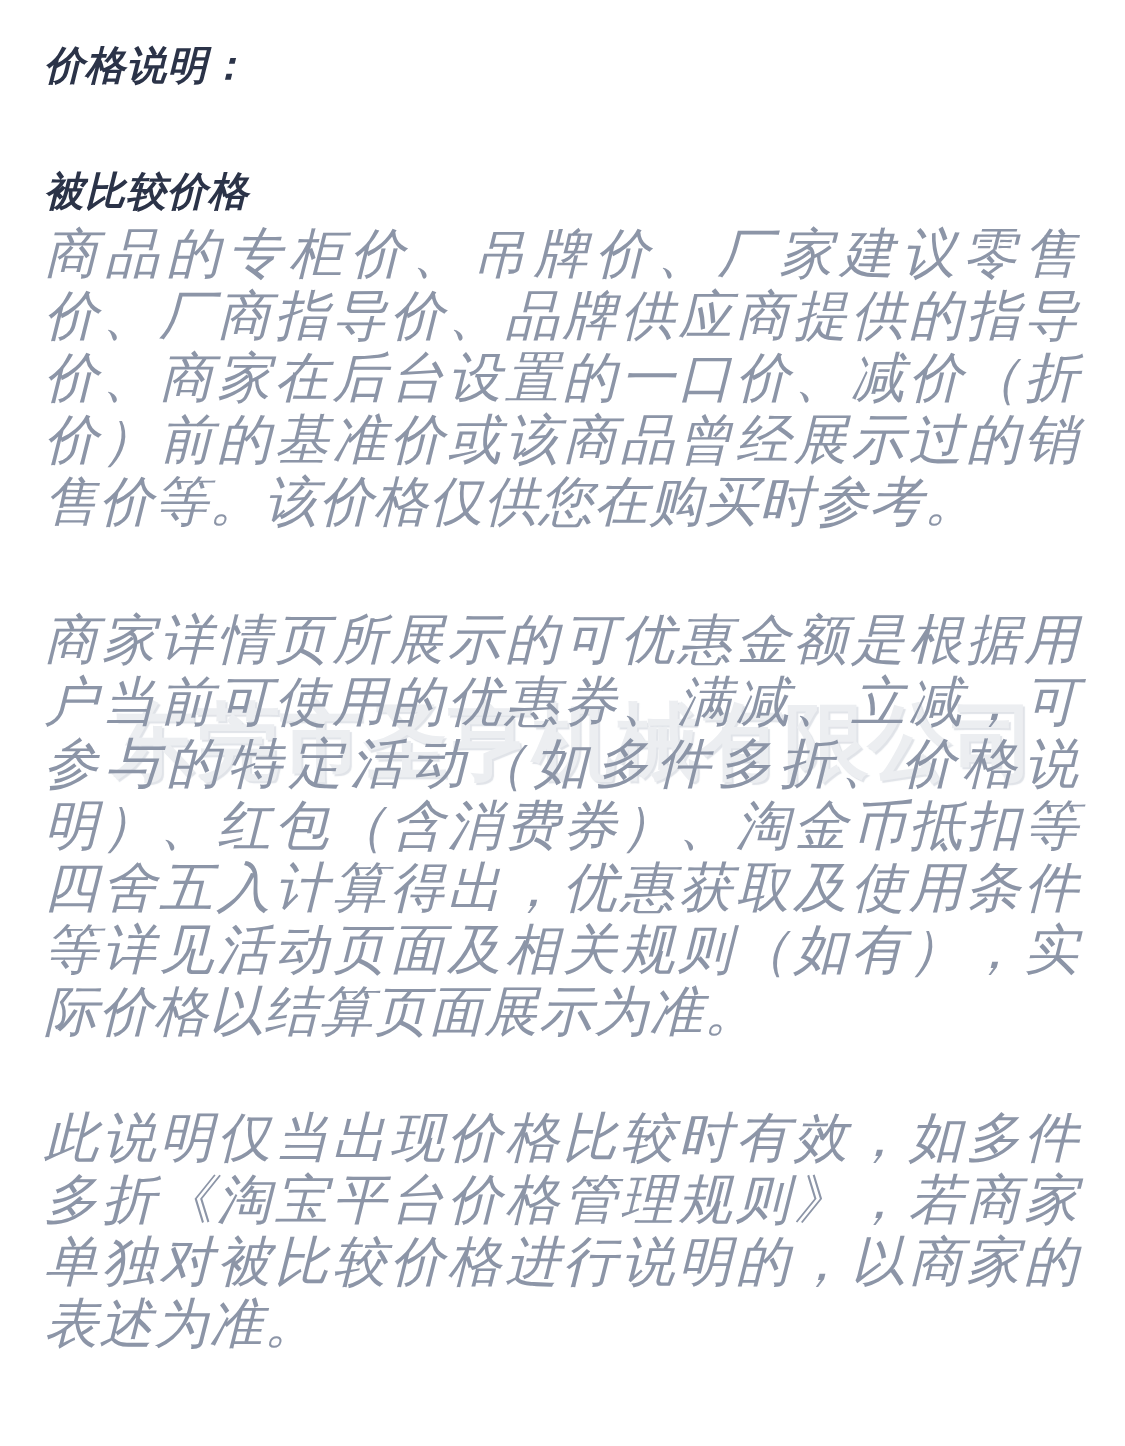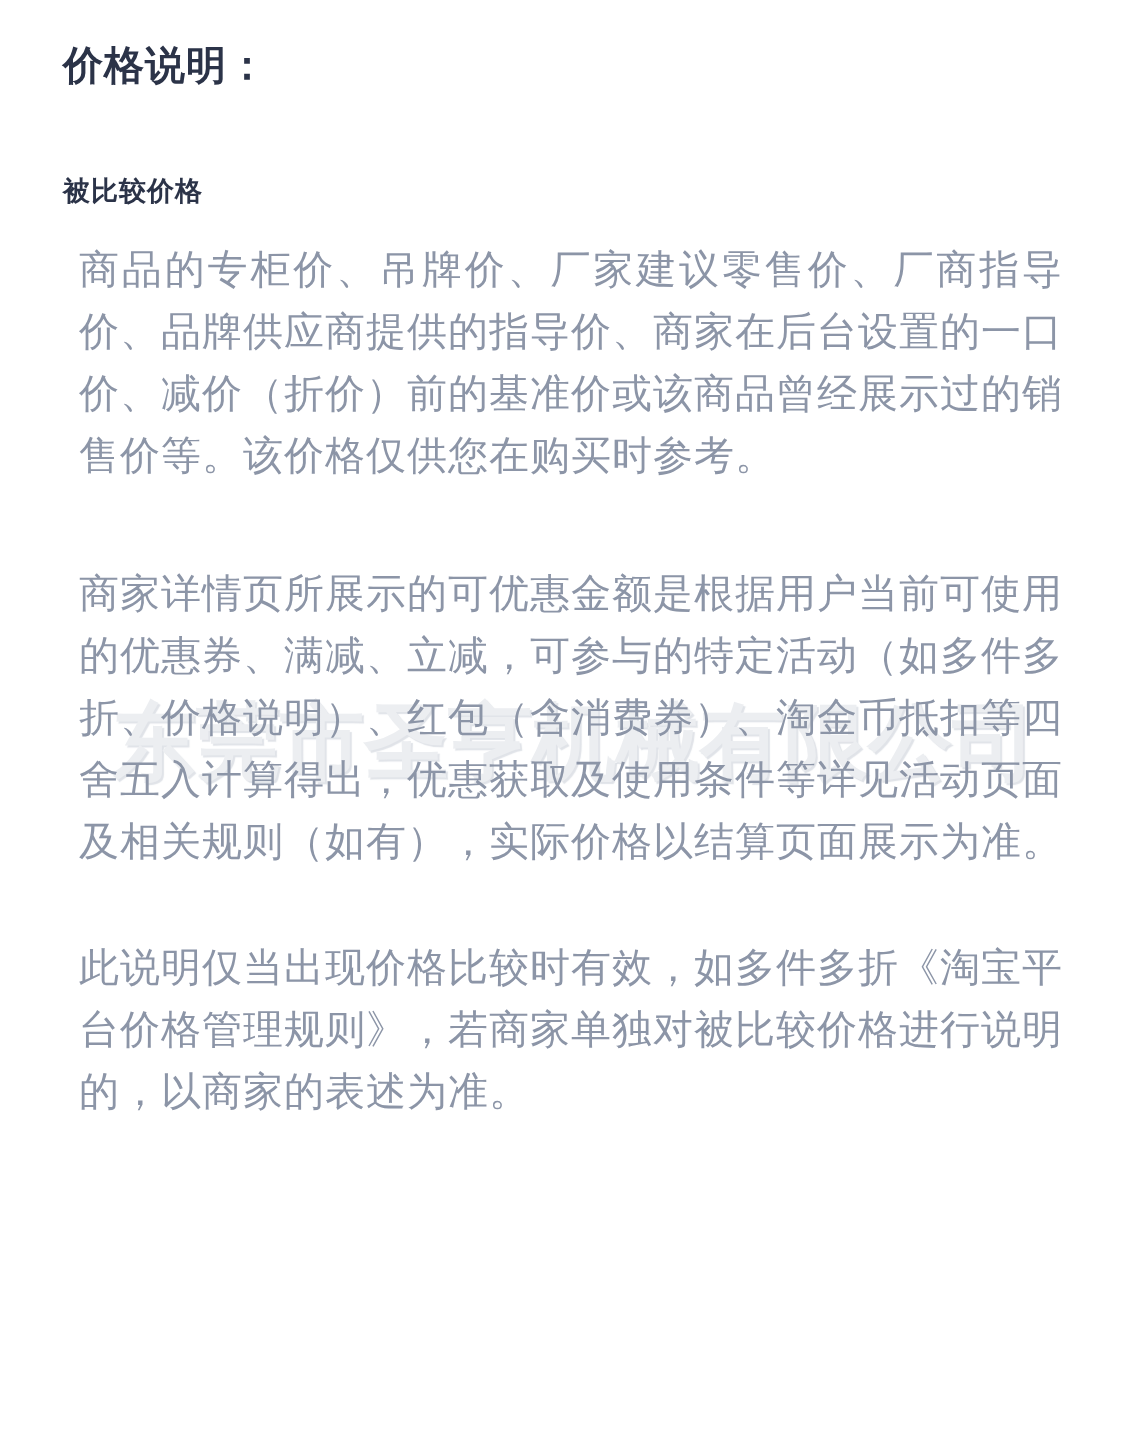--- a/index.html
+++ b/index.html
@@ -10,50 +10,51 @@
   body {
     width: 1125px;
     height: 1446px;
     position: relative;
     overflow: hidden;
     font-family: "Liberation Sans", "DejaVu Sans", sans-serif;
   }
   .doc {
     position: relative;
     z-index: 2;
-    padding: 34px 46px 0 63px;
+    padding: 34px 46px 0 44px;
+    font-style: italic;
   }
   .page-title {
     font-size: 40px;
     line-height: 62px;
     font-weight: 600;
     color: #2b3348;
     margin: 0;
     letter-spacing: 1px;
   }
   .section {
     margin-top: 64px;
   }
   .section.gap-lg {
     margin-top: 76px;
   }
   .section-heading {
-    font-size: 27px;
+    font-size: 40px;
     line-height: 62px;
     font-weight: 600;
     color: #2b3348;
     margin: 0;
     letter-spacing: 1px;
   }
   .section-body {
-    font-size: 40px;
+    font-size: 54px;
     line-height: 62px;
     font-weight: 400;
     color: #8c95a7;
-    margin: 16px;
+    margin: 0;
     letter-spacing: 1px;
     text-align: justify;
     text-justify: inter-ideograph;
   }
   .watermark {
     position: absolute;
     z-index: 1;
     left: 112px;
     top: 692px;
     font-size: 84px;

